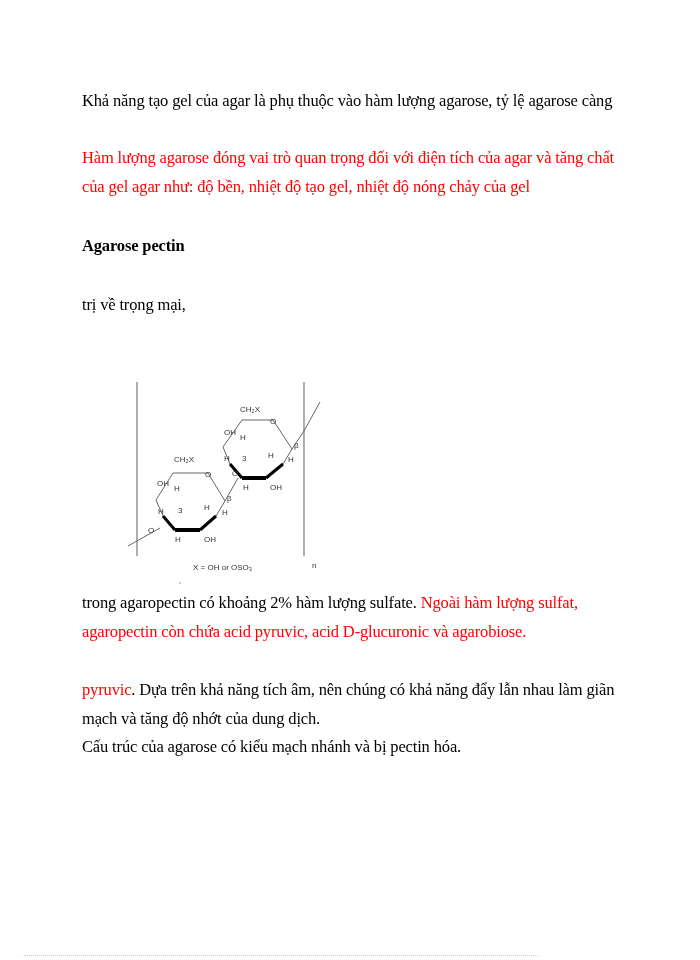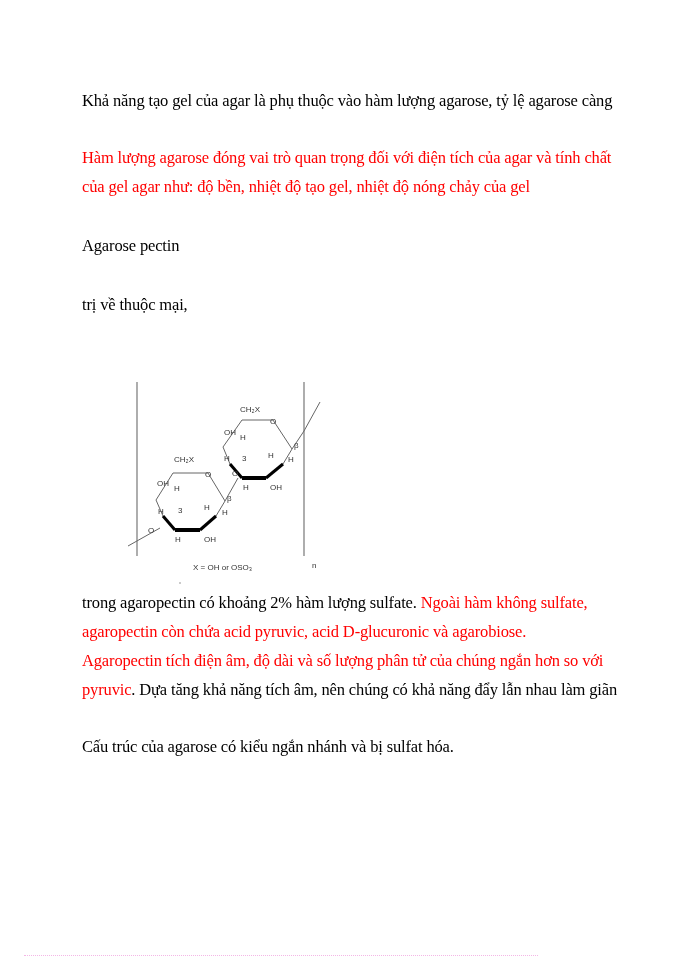--- a/index.html
+++ b/index.html
@@ -6,39 +6,39 @@
     body {
       width: 700px; height: 960px; position: relative; overflow: hidden;
       font-family: "Liberation Serif", serif; color: #000;
     }
     .page { position: absolute; left: 0; top: 0; width: 568px; height: 960px; }
     .line {
       position: absolute; left: 82px; font-size: 16.5px; line-height: 20px;
       white-space: nowrap; letter-spacing: -0.15px;
     }
     .red { color: #ff0000; }
-    .bold { font-weight: normal; }
+    .bold { font-weight: bold; }
     .diagram { position: absolute; left: 120px; top: 378px; width: 240px; height: 210px; }
     .bottom-dots {
       position: absolute; left: 24px; right: 30px; top: 955px; height: 0;
       border-top: 1px dotted #f4b6e6;
     }
   </style>
 </head>
 <body>
 
 <div class="page">
 
   <div class="line" style="top:91px">Khả năng tạo gel  của agar là phụ thuộc vào hàm lượng  agarose, tỷ lệ  agarose càng</div>
 
-  <div class="line red" style="top:148px">Hàm lượng agarose đóng vai  trò quan trọng đối với điện tích của agar và tính chất</div>
+  <div class="line red" style="top:148px">Hàm lượng agarose đóng vai  trò quan trọng đối với điện tích của agar và tăng chất</div>
   <div class="line red" style="top:177px">của gel agar như: độ bền, nhiệt  độ tạo gel,  nhiệt  độ nóng chảy của gel</div>
 
   <div class="line bold" style="top:236px">Agarose pectin</div>
-  <div class="line" style="top:295px">trị về thuộc mại,</div>
+  <div class="line" style="top:295px">trị về trọng mại,</div>
 
   <div class="diagram">
     <svg width="240" height="210" viewBox="0 0 240 210" font-family="Liberation Sans, sans-serif" font-size="8" fill="#333">
 
       <line x1="17" y1="4" x2="17" y2="178" stroke="#777" stroke-width="1.2"></line>
       <line x1="184" y1="4" x2="184" y2="178" stroke="#777" stroke-width="1.2"></line>
 
       <polyline points="122,42 153,42 172,71 163,86 146,100 122,100 110,86 103,69 122,42" fill="none" stroke="#666" stroke-width="1"></polyline>
       <line x1="122" y1="100" x2="146" y2="100" stroke="#000" stroke-width="4"></line>
       <line x1="146" y1="100" x2="163" y2="86" stroke="#000" stroke-width="3"></line>
@@ -78,23 +78,23 @@
       <text x="28" y="155">O</text>
       <text x="55" y="164">H</text>
       <text x="84" y="164">OH</text>
       <text x="73" y="192">X = OH or OSO₃</text>
       <text x="192" y="190">n</text>
       <circle cx="60" cy="205" r="0.8" fill="#888"></circle>
     </svg>
   </div>
 
   <div class="line" style="top:593px">
-    <span>trong agaropectin  có khoảng 2% hàm lượng  sulfate. </span><span class="red">Ngoài hàm không sulfate,</span>
+    <span>trong agaropectin  có khoảng 2% hàm lượng  sulfate. </span><span class="red">Ngoài hàm lượng sulfat,</span>
   </div>
   <div class="line red" style="top:622px">agaropectin  còn chứa acid pyruvic, acid D-glucuronic  và agarobiose.</div>
-  <div class="line red" style="top:651px">Agaropectin tích điện âm,  độ dài và số lượng phân tử của chúng ngắn hơn so với</div>
   <div class="line" style="top:680px">
-    <span class="red">pyruvic</span><span>. Dựa tăng khả năng tích âm,  nên  chúng có khả năng đẩy lẫn  nhau làm giãn</span>
+    <span class="red">pyruvic</span><span>. Dựa trên khả năng tích âm,  nên  chúng có khả năng đẩy lẫn  nhau làm giãn</span>
   </div>
-  <div class="line" style="top:737px">Cấu trúc của agarose có kiểu  ngắn nhánh và bị sulfat hóa.</div>
+  <div class="line" style="top:709px">mạch và tăng độ nhớt của dung dịch.</div>
+  <div class="line" style="top:737px">Cấu trúc của agarose có kiểu  mạch nhánh và bị pectin hóa.</div>
 
   <div class="bottom-dots"></div>
 </div>
 
 </body></html>

